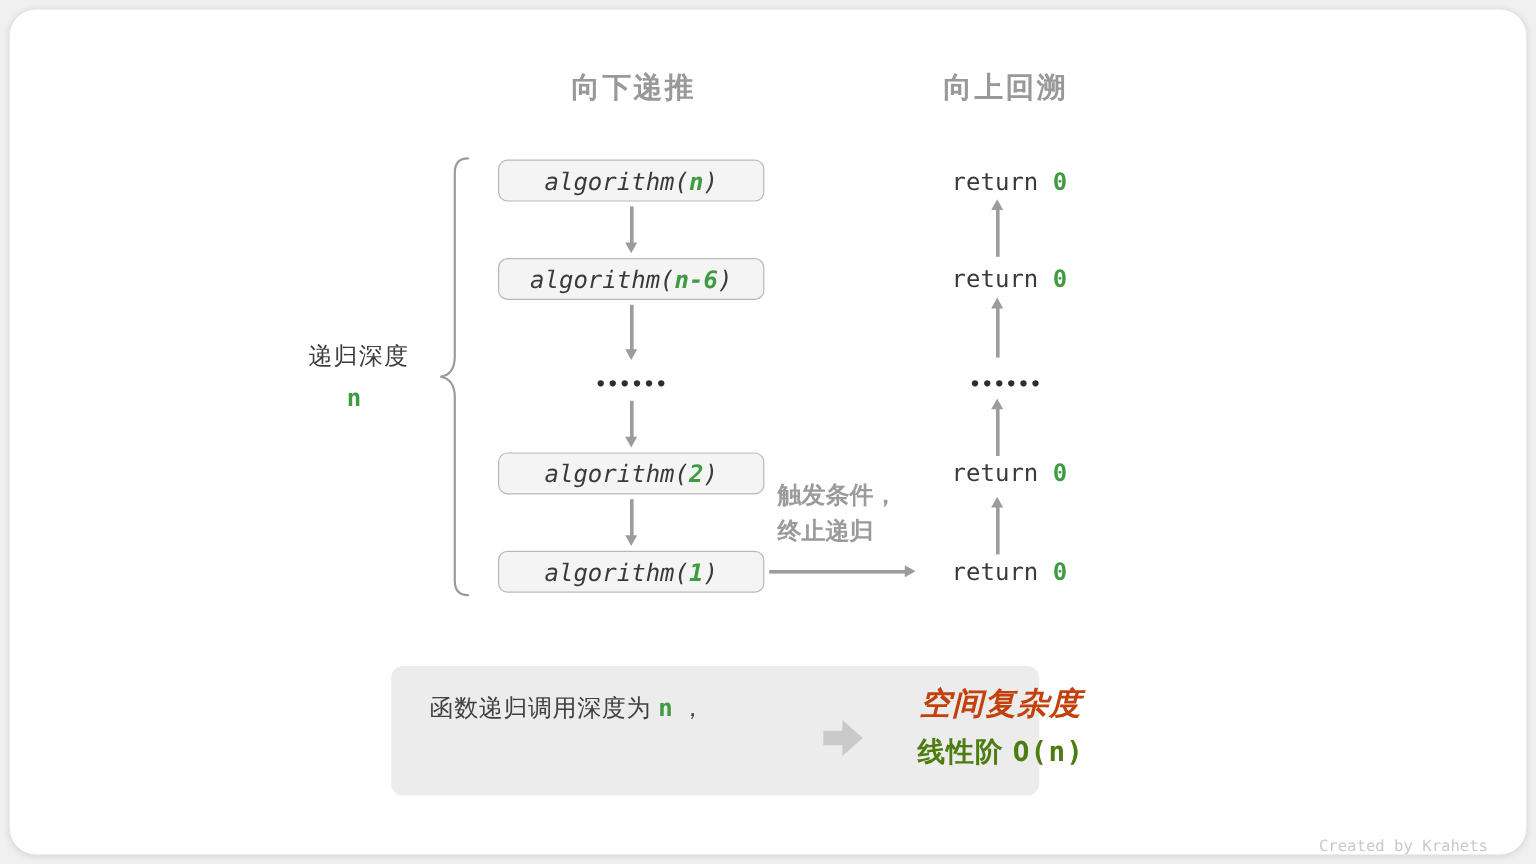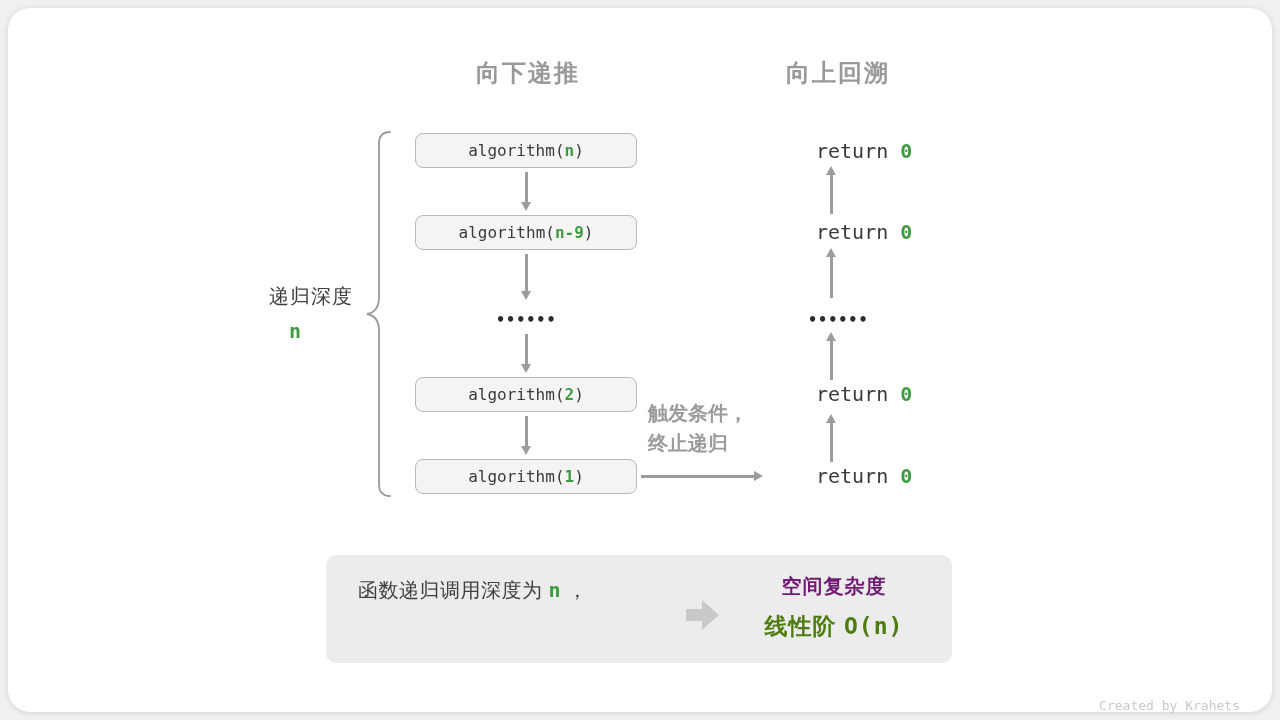--- a/index.html
+++ b/index.html
@@ -23,24 +23,24 @@
     letter-spacing:2px;
   }
   .mono{font-family:"DejaVu Sans Mono","Liberation Mono",monospace;}
   .green{color:#3e9b41;font-weight:700;}
   .call-box{
     left:415px;width:222px;height:35px;
     background:#f4f4f4;border:1.6px solid #b9b9b9;border-radius:8px;
     box-sizing:border-box;
     display:flex;align-items:center;justify-content:center;
     font-family:"DejaVu Sans Mono","Liberation Mono",monospace;
-    font-size:16px;color:#3a3a3a;
+    font-size:20px;color:#3a3a3a;font-style:italic;
   }
   .ret{
-    left:816px;width:160px;height:24px;
+    left:793px;width:160px;height:24px;
     font-family:"DejaVu Sans Mono","Liberation Mono",monospace;
     font-size:20px;color:#3a3a3a;line-height:24px;
   }
   .dots{
     font-family:"DejaVu Sans","Liberation Sans",sans-serif;
     font-weight:700;font-size:15px;letter-spacing:.5px;
     color:#2d2d2d;text-align:center;line-height:16px;
   }
   
   .varrow{position:absolute;width:3px;background:#9c9c9c;}
@@ -54,45 +54,45 @@
     border:5.5px solid transparent;border-top:0;
     border-bottom:9px solid #9c9c9c;
   }
   .harrow{position:absolute;height:3px;background:#9c9c9c;}
   .harrow.right::after{
     content:"";position:absolute;right:-8px;top:-4px;
     border:5.5px solid transparent;border-right:0;
     border-left:9px solid #9c9c9c;
   }
   .depth-label{
-    left:246px;width:130px;top:283px;text-align:center;
+    left:234px;width:130px;top:283px;text-align:center;
     font-size:20px;font-weight:500;color:#3d3d3d;letter-spacing:1px;
   }
   .depth-value{
     left:230px;width:130px;top:319px;text-align:center;
     font-family:"DejaVu Sans Mono","Liberation Mono",monospace;
     font-size:20px;
   }
   .trigger{
     left:648px;top:398px;width:150px;
     font-size:20px;font-weight:700;color:#9b9b9b;line-height:30px;
   }
   .summary{
-    left:326px;top:555px;width:626px;height:108px;
+    left:326px;top:555px;width:540px;height:108px;
     background:#ececec;border-radius:10px;
   }
   .sum-left{
     position:absolute;left:32px;top:15px;
     font-size:20px;color:#404040;line-height:40px;letter-spacing:.5px;
   }
   .sum-left .mono{font-size:20px;}
   .sum-right{
     position:absolute;left:396px;top:17px;width:224px;text-align:center;
   }
-  .result-title{font-size:20px;font-weight:700;color:#701a75;line-height:28px;letter-spacing:1px;}
+  .result-title{font-size:26px;font-weight:700;color:#c2410c;line-height:28px;letter-spacing:1px;font-style:italic;}
   .result-value{
     margin-top:10px;font-size:23px;font-weight:700;color:#4d7c0f;
     line-height:32px;letter-spacing:1px;
   }
   .result-value .mono{font-weight:700;}
   .credit{
     position:absolute;right:40px;top:675px;
     font-family:"DejaVu Sans Mono","Liberation Mono",monospace;
     font-size:13px;color:#c9c9c9;margin-top:23px;
   }
@@ -112,21 +112,21 @@
   <div class="abs depth-label">递归深度</div>
   <div class="abs depth-value green">n</div>
 
   <div class="abs call-box" style="top:133px;">
     <span>algorithm(</span>
       <span class="green">n</span>
       <span>)</span>
   </div>
   <div class="abs call-box" style="top:215px;">
     <span>algorithm(</span>
-      <span class="green">n-9</span>
+      <span class="green">n-6</span>
       <span>)</span>
   </div>
   <div class="abs dots" style="left:415px;width:222px;top:312px;">••••••</div>
   <div class="abs call-box" style="top:377px;">
     <span>algorithm(</span>
       <span class="green">2</span>
       <span>)</span>
   </div>
   <div class="abs call-box" style="top:459px;">
     <span>algorithm(</span>

